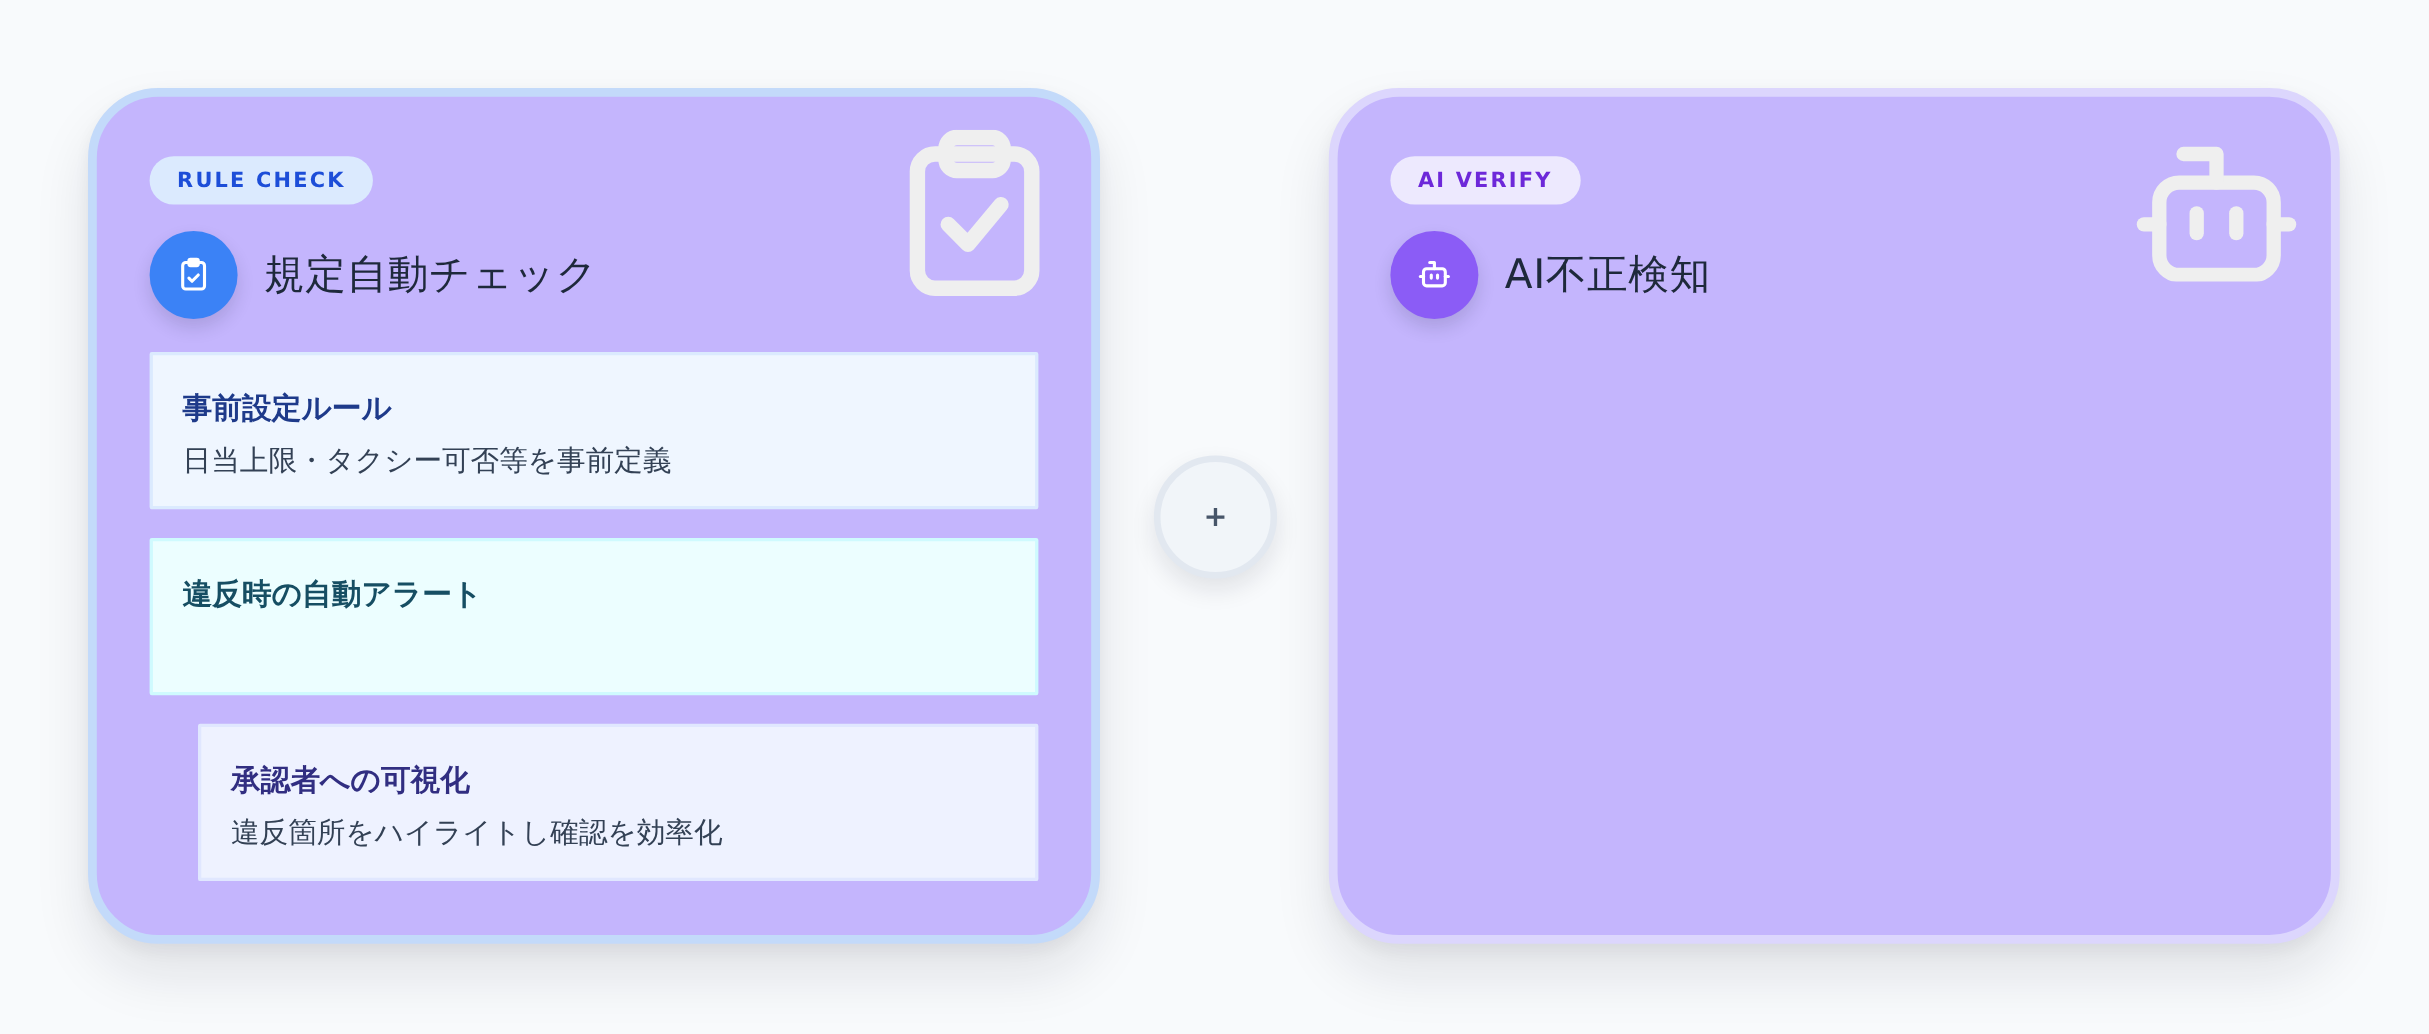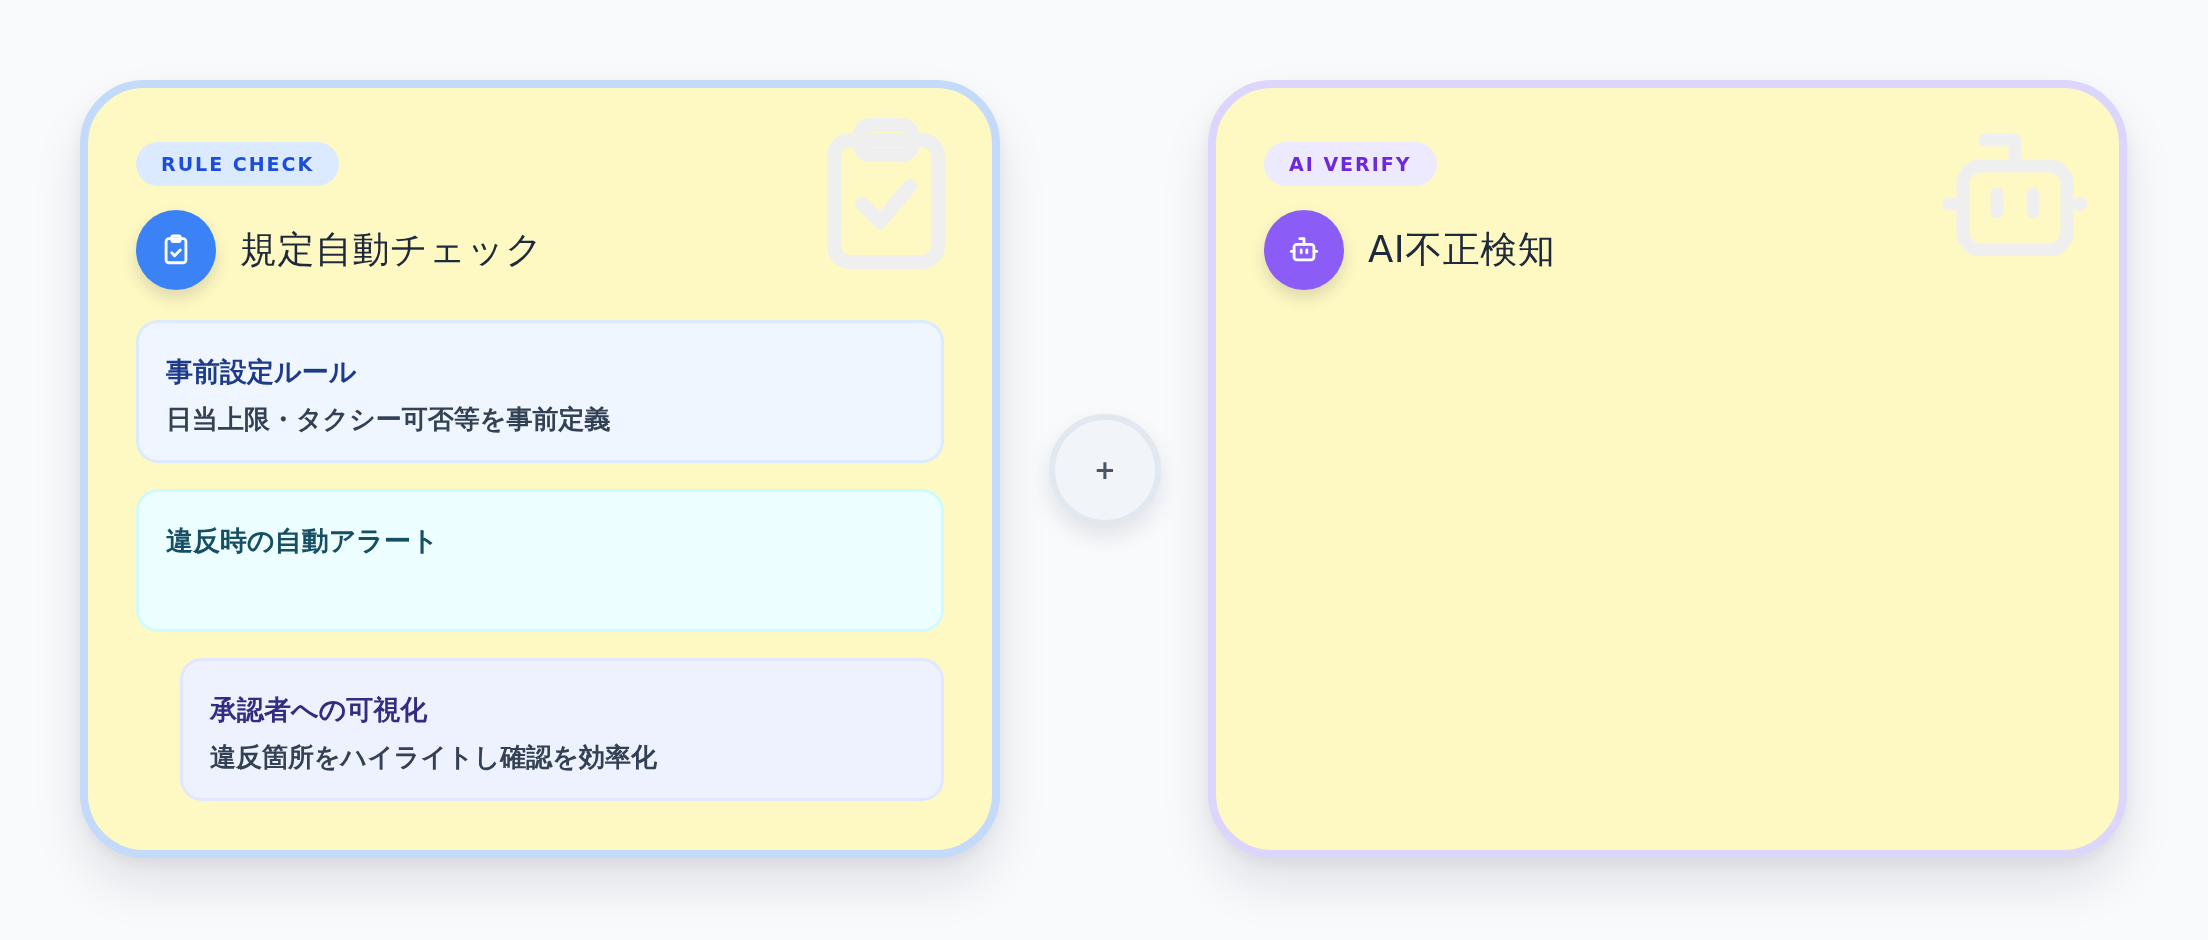--- a/index.html
+++ b/index.html
@@ -8,21 +8,21 @@
     background: #f8fafc;
     font-family: "DejaVu Sans", "Liberation Sans", sans-serif;
   }
   .stage { position: relative; width: 2208px; height: 940px; }
 
   .card {
     position: absolute;
     top: 80px;
     width: 920px;
     height: 778px;
-    background: #fef9c3;
+    background: #c4b5fd;
     border: 8px solid #c3dafa;
     border-radius: 64px;
     box-shadow: 0 28px 50px rgba(15, 23, 42, 0.10), 0 6px 14px rgba(15, 23, 42, 0.05);
     padding: 54px 48px 0 48px;
     overflow: hidden;
   }
   .card.left { left: 80px; border-color: #c3dafa; }
   .card.right { left: 1208px; width: 919px; border-color: #dcd6fd; }
 
   .watermark {
@@ -73,33 +73,33 @@
   }
 
   .items {
     margin-top: 30px;
     display: flex;
     flex-direction: column;
     gap: 26px;
   }
   .item {
     height: 143px;
-    border-radius: 22px;
+    border-radius: 2px;
     border: 3px solid;
     padding: 30px 27px 16px 27px;
   }
   .item-title {
     font-size: 27px;
     font-weight: bold;
     line-height: 38px;
   }
   .item-desc {
     margin-top: 10px;
     font-size: 26px;
-    font-weight: bold;
+    font-weight: normal;
     line-height: 36px;
     color: #334155;
   }
 
   .plus-circle {
     position: absolute;
     left: 1049px;
     top: 414px;
     width: 112px; height: 112px;
     border-radius: 50%;

